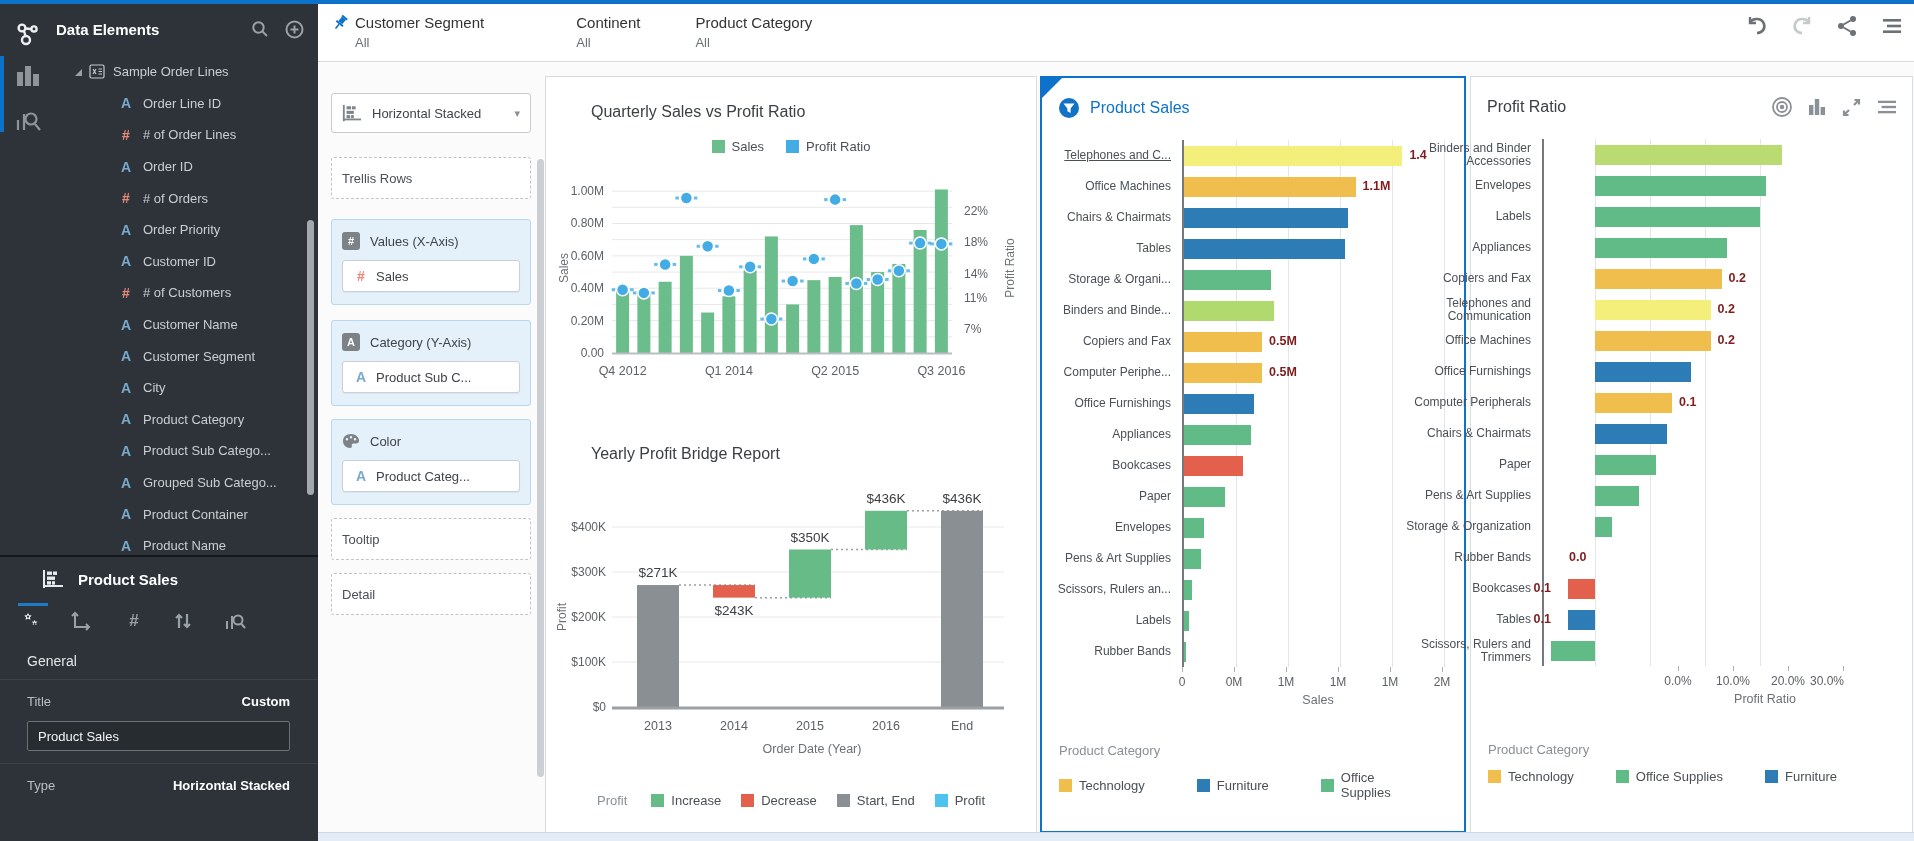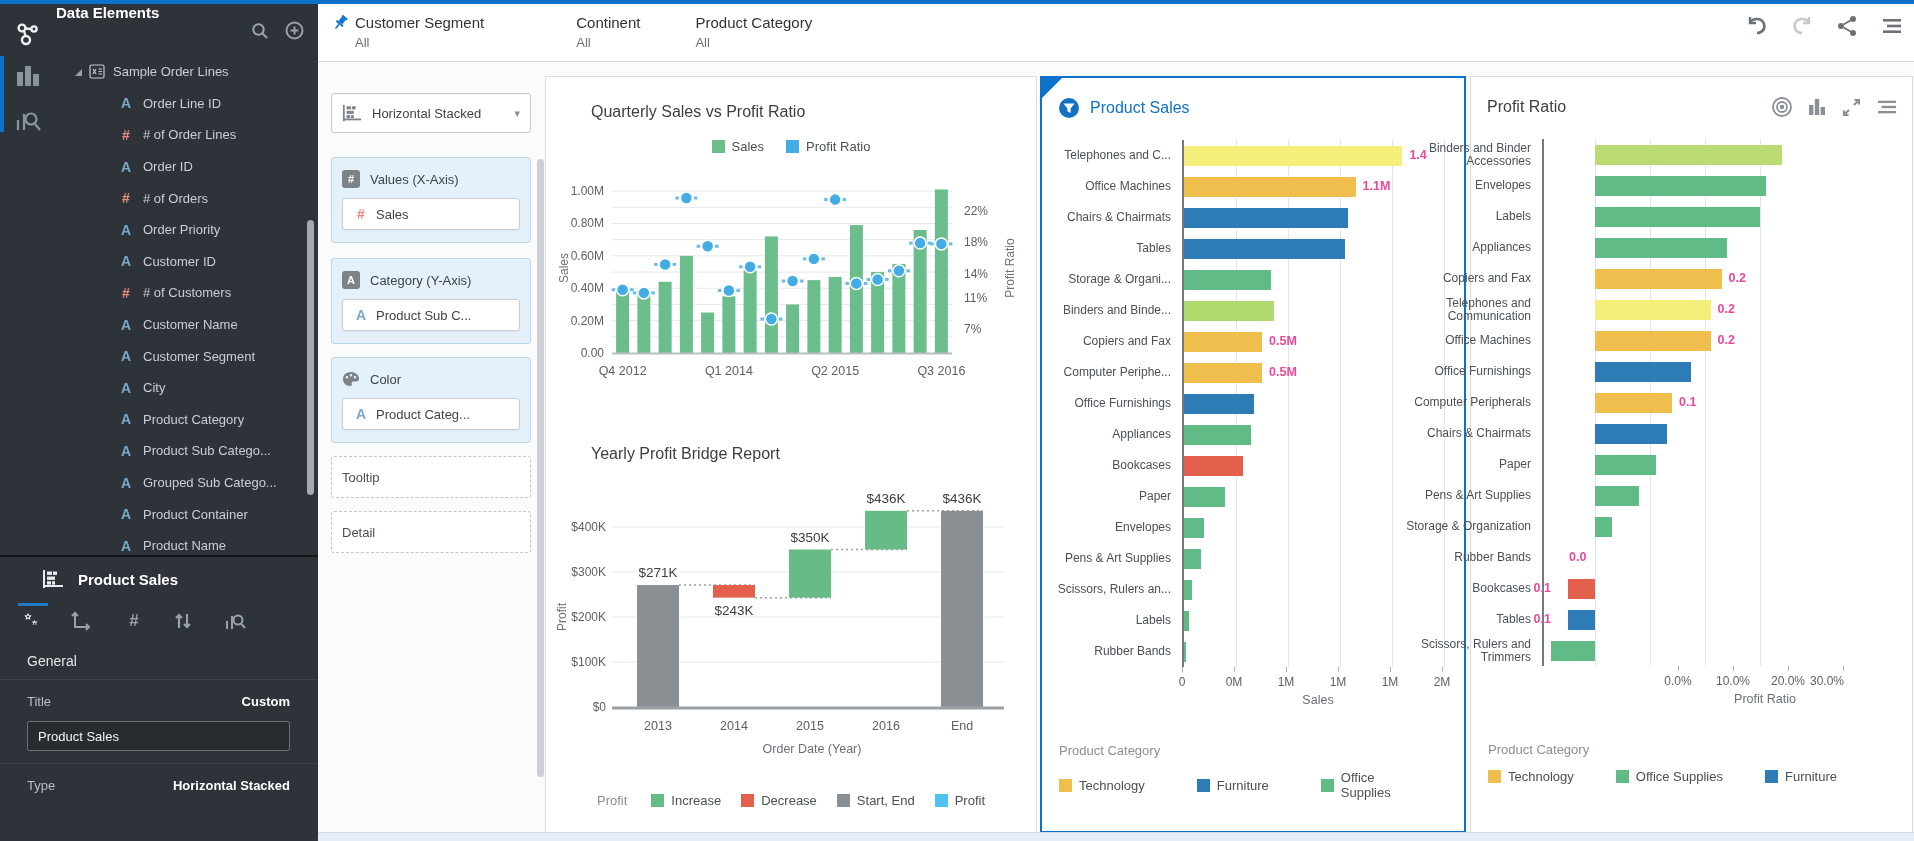--- a/index.html
+++ b/index.html
@@ -8,21 +8,21 @@
   .topstrip { position:absolute; left:0; top:0; width:100%; height:4px; background:#0d72c9; z-index:50; }
 
   
   .sidebar { position:absolute; left:0; top:4px; width:318px; height:837px; background:#2d3338; display:flex; flex-direction:column; }
   .sidebar-top { display:flex; flex:1; min-height:0; }
   .rail { width:54px; position:relative; }
   .rail-ind { position:absolute; left:0; top:52px; width:4px; height:76px; background:#0d72c9; }
   .rail-icon { position:absolute; left:14px; width:28px; height:28px; color:#8d959b; }
   .rail-icon.active { color:#eef1f3; }
   .sidebar-main { flex:1; position:relative; overflow:hidden; }
-  .de-header { display:flex; height:50px; padding:0 14px 0 2px;flex-direction:column; }
+  .de-header { display:flex; align-items:center; height:50px; padding:0 14px 0 2px; }
   .de-title { color:#fff; font-size:15px; font-weight:bold; }
   .de-hicons { margin-left:auto; display:flex; gap:16px; align-items:center; color:#9aa1a7; }
   .tree { position:absolute; left:0; right:0; top:52px; bottom:0; overflow:hidden; }
   .tree-row { height:31.6px; display:flex; align-items:center; color:#c9ced2; font-size:13px; }
   .tree-row .caret { width:10px; height:10px; margin-left:19px; margin-right:6px; }
   .tree-row .xlicon { width:16px; height:15px; margin-right:8px; color:#c3c9cd; }
   .tree-field { padding-left:63px; }
   .ficon { font-weight:bold; width:18px; margin-right:8px; font-size:14px; text-align:center; }
   .ficon.text { color:#79a9cd; }
   .ficon.num  { color:#e8897d; }
@@ -94,21 +94,21 @@
   .viz-ps .vtitle { color:#0d72c9; margin-left:10px; }
   .vh-icons { margin-left:auto; display:flex; gap:14px; align-items:center; color:#8a9096; }
 
   
   .hb-wrap { position:relative; margin-top:16px; }
   .hb-rows { position:relative; border-left:2px solid #75797d; }
   .hb-grid { position:absolute; top:0; bottom:0; width:1px; background:#e3e6e8; }
   .hb-row { display:flex; align-items:center; height:31px; position:relative; }
   .hb-label { font-size:12px; color:#4a5056; text-align:right; line-height:13px; position:absolute; }
   .hb-bar { position:absolute; height:20px; top:5.5px; }
-  .hb-val { position:absolute; font-size:12.5px; font-weight:bold; color:#ec4899; top:8px; white-space:nowrap; }
+  .hb-val { position:absolute; font-size:12.5px; font-weight:bold; color:#7f1d1d; top:8px; white-space:nowrap; }
   .hb-axis { position:relative; height:24px; }
   .hb-tick { position:absolute; top:0; width:1px; height:5px; background:#aab0b4; }
   .hb-ticklabel { position:absolute; top:8px; font-size:12px; color:#5c6166; transform:translateX(-50%); white-space:nowrap; }
   .hb-xlabel { position:relative; font-size:12.5px; color:#6a7076; text-align:center; margin-top:2px; }
   .hb-legend-title { font-size:13px; color:#8a9096; padding-left:17px; }
   .hb-legend { display:flex; padding-left:17px; font-size:13px; color:#4a5056; margin-top:12px; }
   .hb-legend .leg-item { margin-right:0; }
 
   text { font-family:"Liberation Sans",sans-serif; }
   svg { display:block; }
@@ -383,20 +383,33 @@
                 <rect x="11" y="2.5" width="4" height="3.4"></rect>
               <rect x="5" y="7.5" width="8" height="3.4"></rect>
               <rect x="5" y="12.2" width="4" height="3.4"></rect>
                 <rect x="10" y="12.2" width="3" height="3.4"></rect>
             </svg>
           </span>
           <span>Horizontal Stacked</span>
           <span class="caret">▾</span>
         </div>
         <div id="slots">
+            <div class="slot" style="margin-bottom: 20px;">
+              <span class="gicon">
+                <svg viewBox="0 0 20 18" fill="currentColor">
+                  <rect x="2" y="2" width="4" height="4"></rect>
+                  <rect x="8" y="2" width="10" height="4"></rect>
+                  <rect x="2" y="8" width="4" height="4"></rect>
+                  <rect x="8" y="8" width="10" height="4"></rect>
+                  <rect x="2" y="14" width="4" height="3"></rect>
+                  <rect x="8" y="14" width="10" height="3"></rect>
+                </svg>
+              </span>
+              <span>Trellis Rows</span>
+            </div>
             <div class="slot filled" style="margin-bottom: 15px;">
               <div class="slot-head">
                 <span class="badge">#</span>
                 <span>Values (X-Axis)</span>
               </div>
               <div class="pill">
                 <span class="ficon num">#</span>
                 <span>Sales</span>
               </div>
             </div>
@@ -621,21 +634,21 @@
         </div>
         <div id="ps-chart">
             <div class="hb-wrap" style="margin-left: 4px; width: 408px;">
               <div class="hb-rows" style="margin-left: 136px; width: 272px;">
                 <div class="hb-grid" style="left: 52px;"></div>
                 <div class="hb-grid" style="left: 104px;"></div>
                 <div class="hb-grid" style="left: 156px;"></div>
                 <div class="hb-grid" style="left: 208px;"></div>
                 <div class="hb-grid" style="left: 260px;"></div>
                 <div class="hb-row">
-                  <div class="hb-label" style="left: -136px; width: 123px;">Telephones and C...</div>
+                  <div class="hb-label" style="left: -136px; width: 123px; text-decoration: underline;">Telephones and C...</div>
                   <div class="hb-bar" style="left: 0px; width: 218.4px; background: rgb(244, 238, 123);"></div>
                   <div class="hb-val" style="left: 225.4px;">1.4</div>
                 </div>
                 <div class="hb-row">
                   <div class="hb-label" style="left: -136px; width: 123px;">Office Machines</div>
                   <div class="hb-bar" style="left: 0px; width: 171.6px; background: rgb(239, 190, 77);"></div>
                   <div class="hb-val" style="left: 178.6px;">1.1M</div>
                 </div>
                 <div class="hb-row">
                   <div class="hb-label" style="left: -136px; width: 123px;">Chairs &amp; Chairmats</div>

